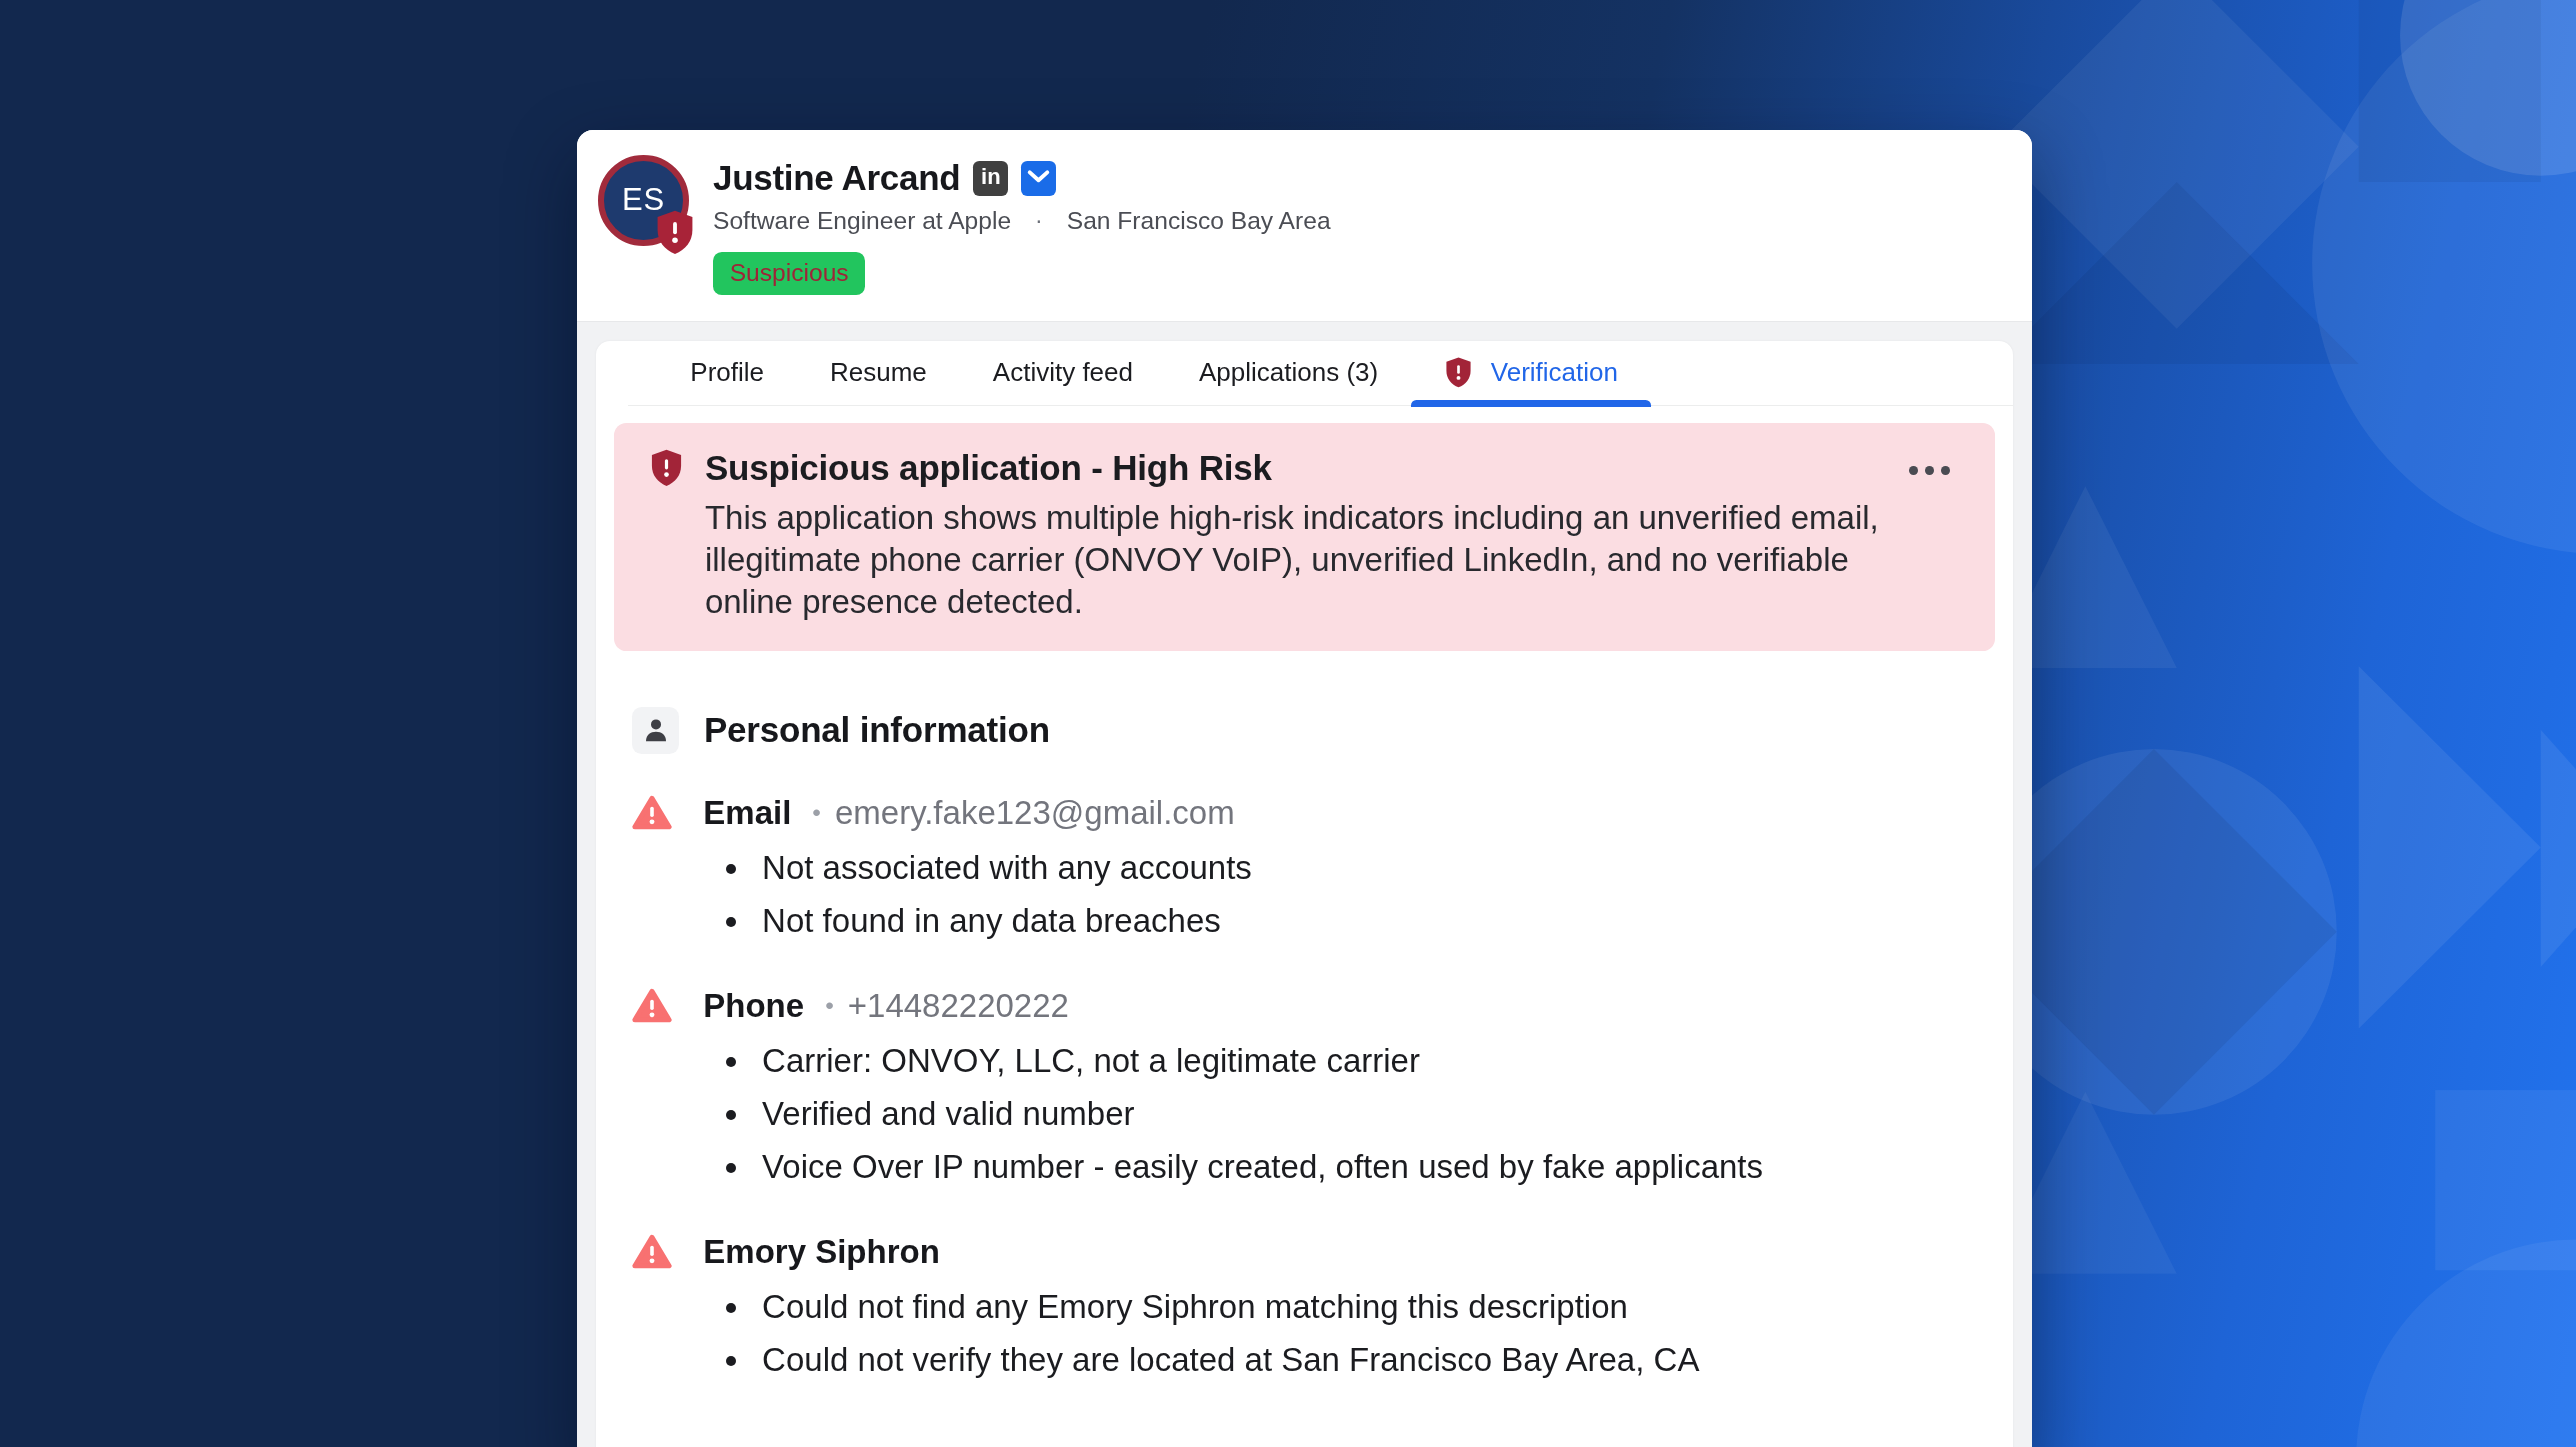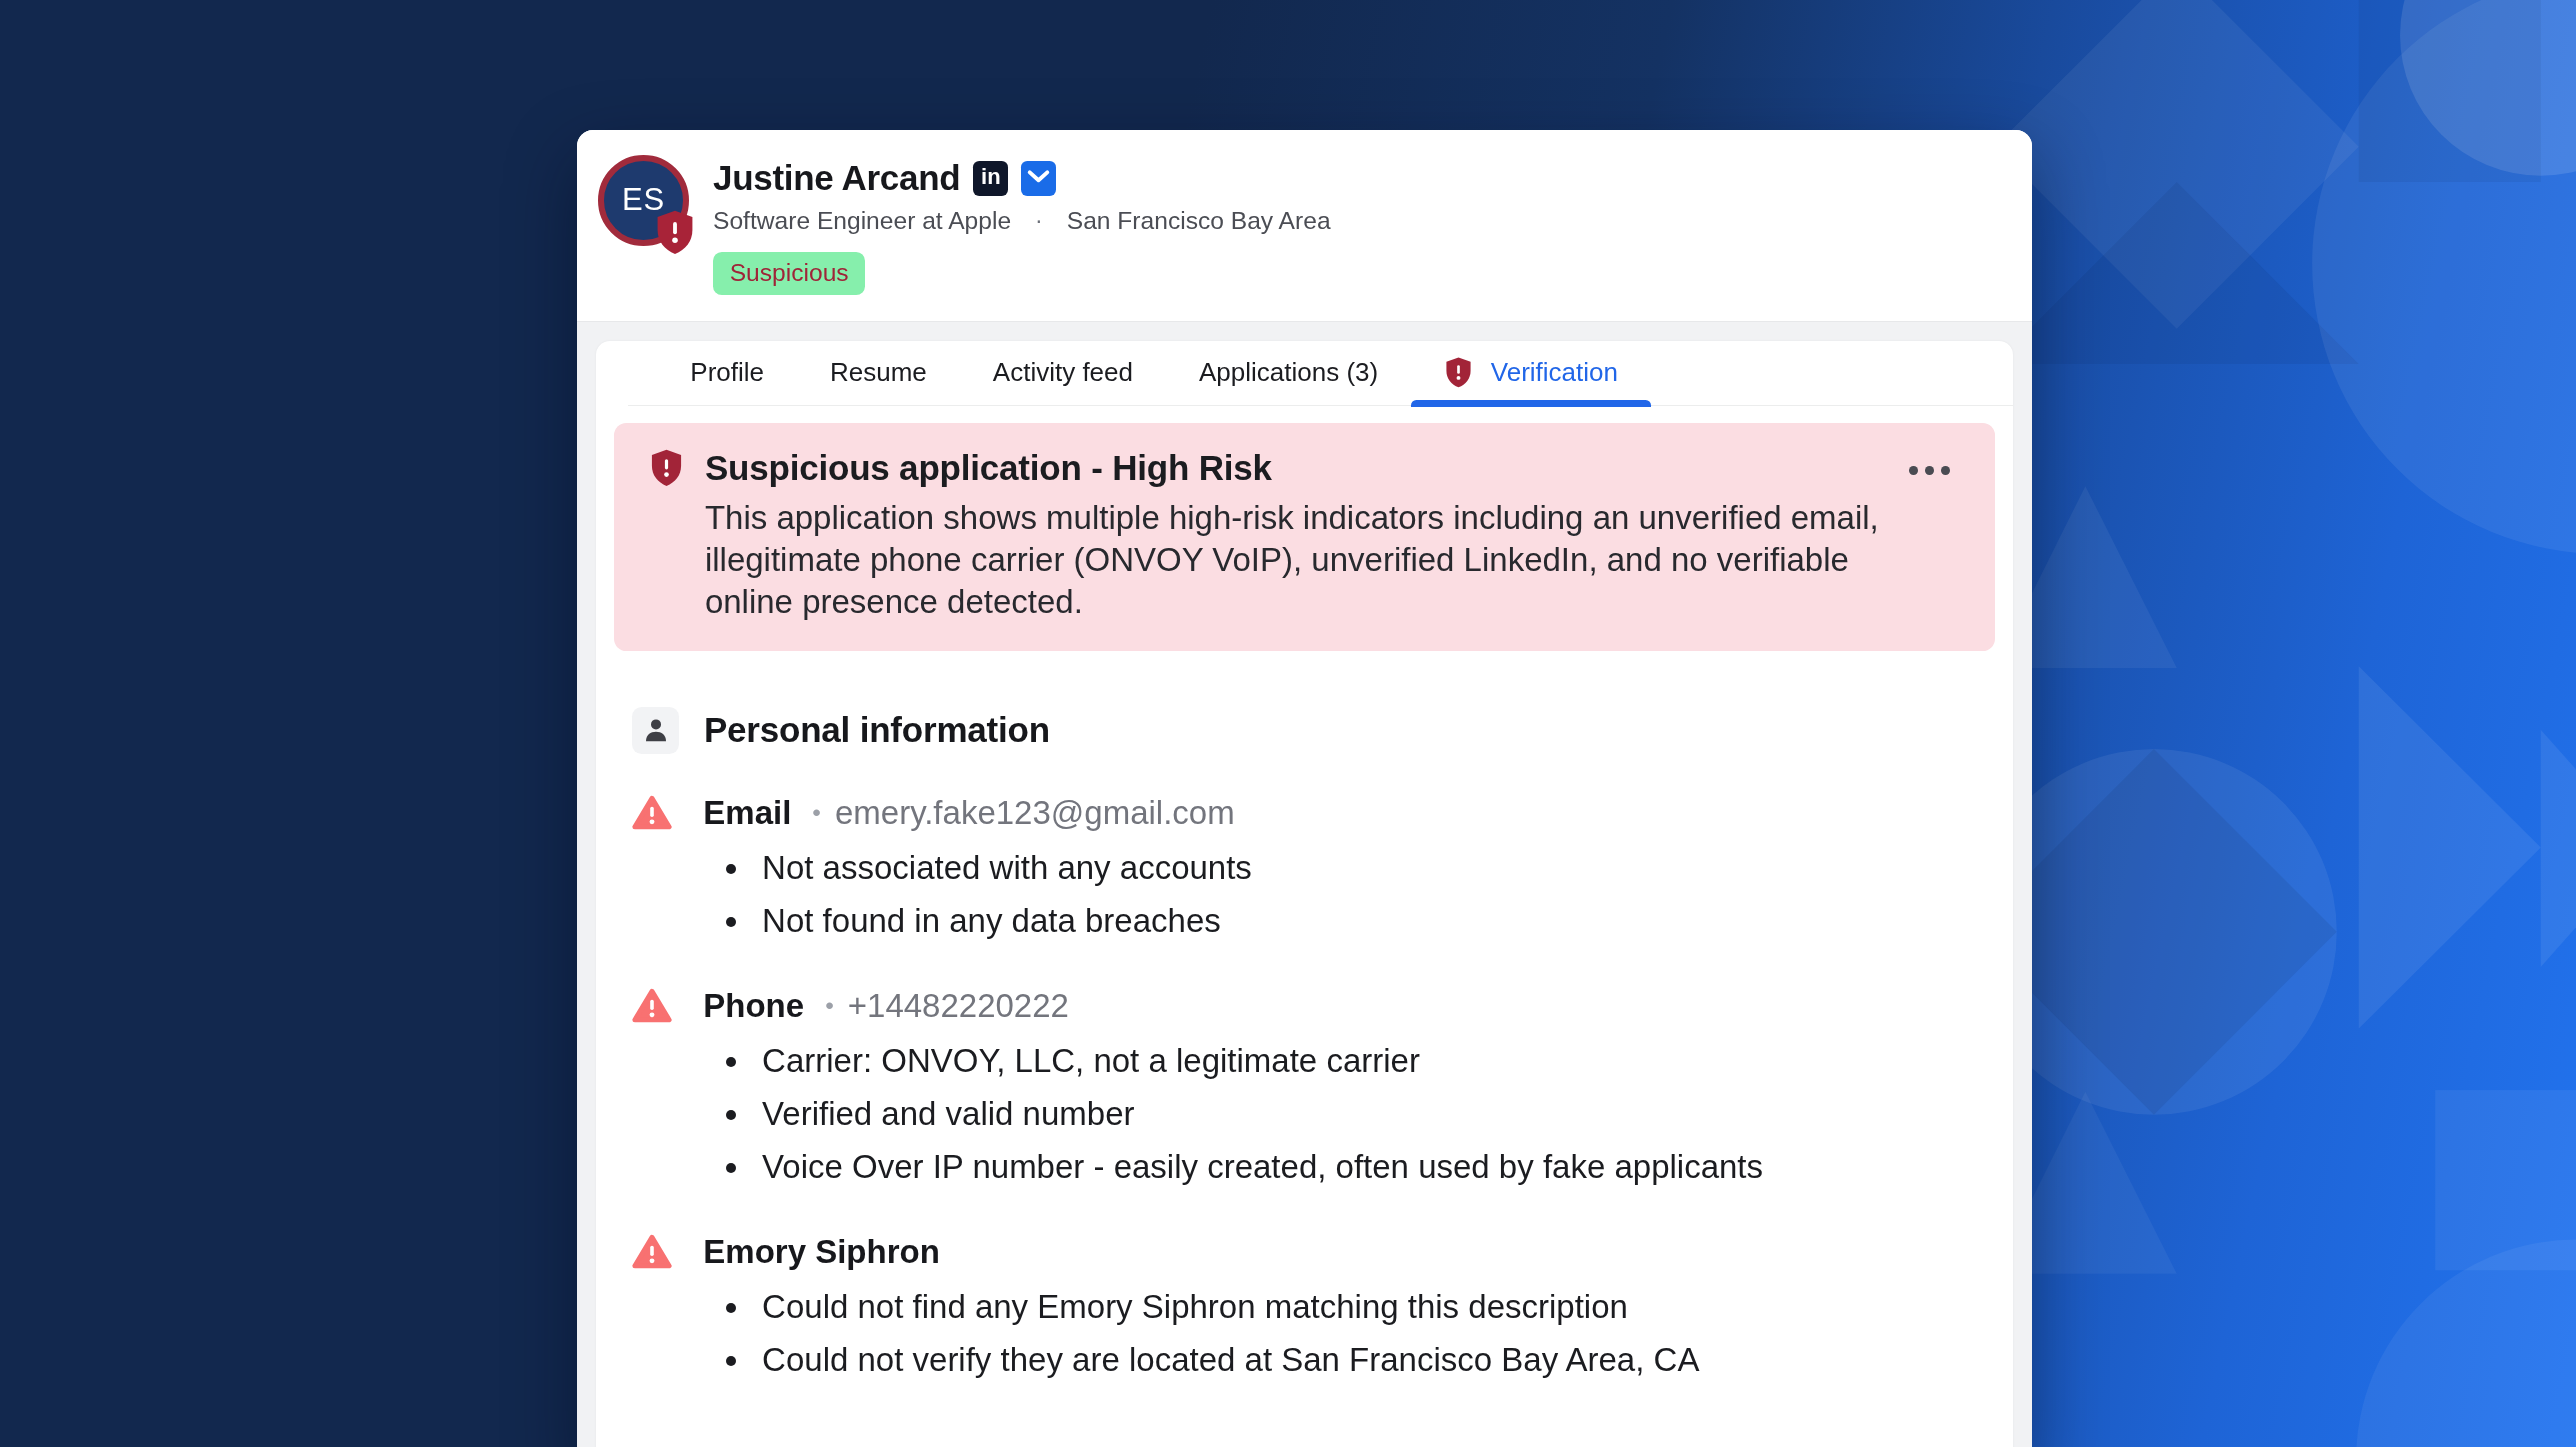--- a/index.html
+++ b/index.html
@@ -34,26 +34,26 @@
   }
   .avatar-badge { position:absolute; right:-7px; bottom:-10.6px; width:42px; height:47px; }
 
   .header-info { margin-left:24px; padding-top:3.5px; }
   .name-row { display:flex; align-items:center; gap:13px; }
   .name { font-size:35px; font-weight:600; color:#17181c; letter-spacing:-0.3px; }
   .chip-icon {
     width:35px; height:35px; border-radius:6.2px;
     display:flex; align-items:center; justify-content:center; cursor:pointer;
   }
-  .chip-linkedin { background:#0f172a; color:#fff; font-size:22px; font-weight:700; padding-bottom:2.6px; }
+  .chip-linkedin { background:#404040; color:#fff; font-size:22px; font-weight:700; padding-bottom:2.6px; }
   .chip-mail { background:#1a6ce8; }
   .subtitle { margin-top:8.8px; display:flex; align-items:center; gap:24px; font-size:24.6px; color:#4b4d54; }
   .subtitle .sep { color:#6b6f78; font-size:23px; }
   .badge {
-    margin-top:16.7px; display:inline-block; background:#86efac; color:#9f2438;
+    margin-top:16.7px; display:inline-block; background:#22c55e; color:#9f2438;
     font-size:24.6px; font-weight:500; padding:7px 16.7px 8.8px; border-radius:8.8px;
   }
 
   
   .card-body { flex:1; padding:18.5px 19.3px 0; }
   .inner {
     background:#ffffff; border-radius:14px 14px 0 0; height:100%;
     box-shadow:0 0.9px 2.6px rgba(16,24,40,.06);
   }
 

